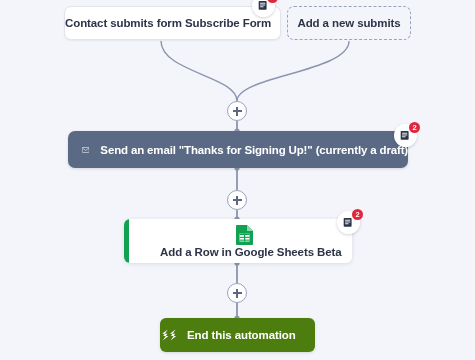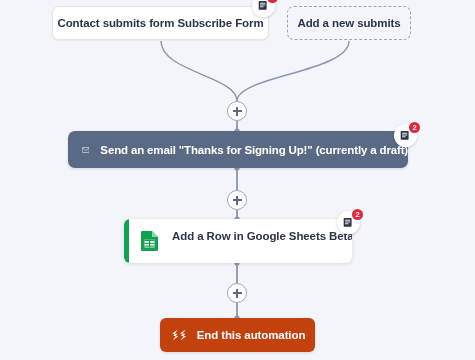--- a/index.html
+++ b/index.html
@@ -32,31 +32,31 @@
   }
 
   
   .node {
     position: absolute;
     box-sizing: border-box;
   }
 
   
   .trigger-card {
-    left: 52px;
+    left: 64px;
     top: 6px;
     width: 217px;
     height: 34px;
     background: #ffffff;
     border: 1px solid #e2e4ed;
     border-radius: 7px;
     box-shadow: 0 1px 2px rgba(40,50,80,0.07);
     display: flex;
     align-items: center;
-    justify-content: center;
+    justify-content: flex-start;
   }
   .trigger-card .label {
     font-size: 11.5px;
     font-weight: bold;
     color: #2d3448;
     letter-spacing: -0.1px;
     white-space: nowrap;
   }
 
   
@@ -117,44 +117,45 @@
     overflow: hidden;
   }
   .sheets-accent {
     width: 5px;
     height: 100%;
     background: #12a150;
     flex: 0 0 5px;
   }
   .sheets-inner {
     display: flex;
-    align-items: flex-start;
-    padding-left: 11px;
+    align-items: center;
+    padding-left: 19px;
+    flex-direction: column;
   }
   .sheets-card .label {
     font-size: 11.5px;
     font-weight: bold;
     color: #2d3448;
     letter-spacing: -0.1px;
     white-space: nowrap;
     margin-left: 12px;
   }
 
   
   .end-button {
     left: 160px;
     top: 318px;
     width: 155px;
     height: 34px;
-    background: #c2410c;
+    background: #4d7c0f;
     border-radius: 6px;
     box-shadow: 0 1px 3px rgba(40,50,80,0.15);
     display: flex;
     align-items: center;
-    justify-content: center;
+    justify-content: flex-start;
     cursor: pointer;
   }
   .end-button .label {
     font-size: 11.5px;
     font-weight: bold;
     color: #ffffff;
     letter-spacing: -0.1px;
     white-space: nowrap;
     margin-left: 9px;
   }

